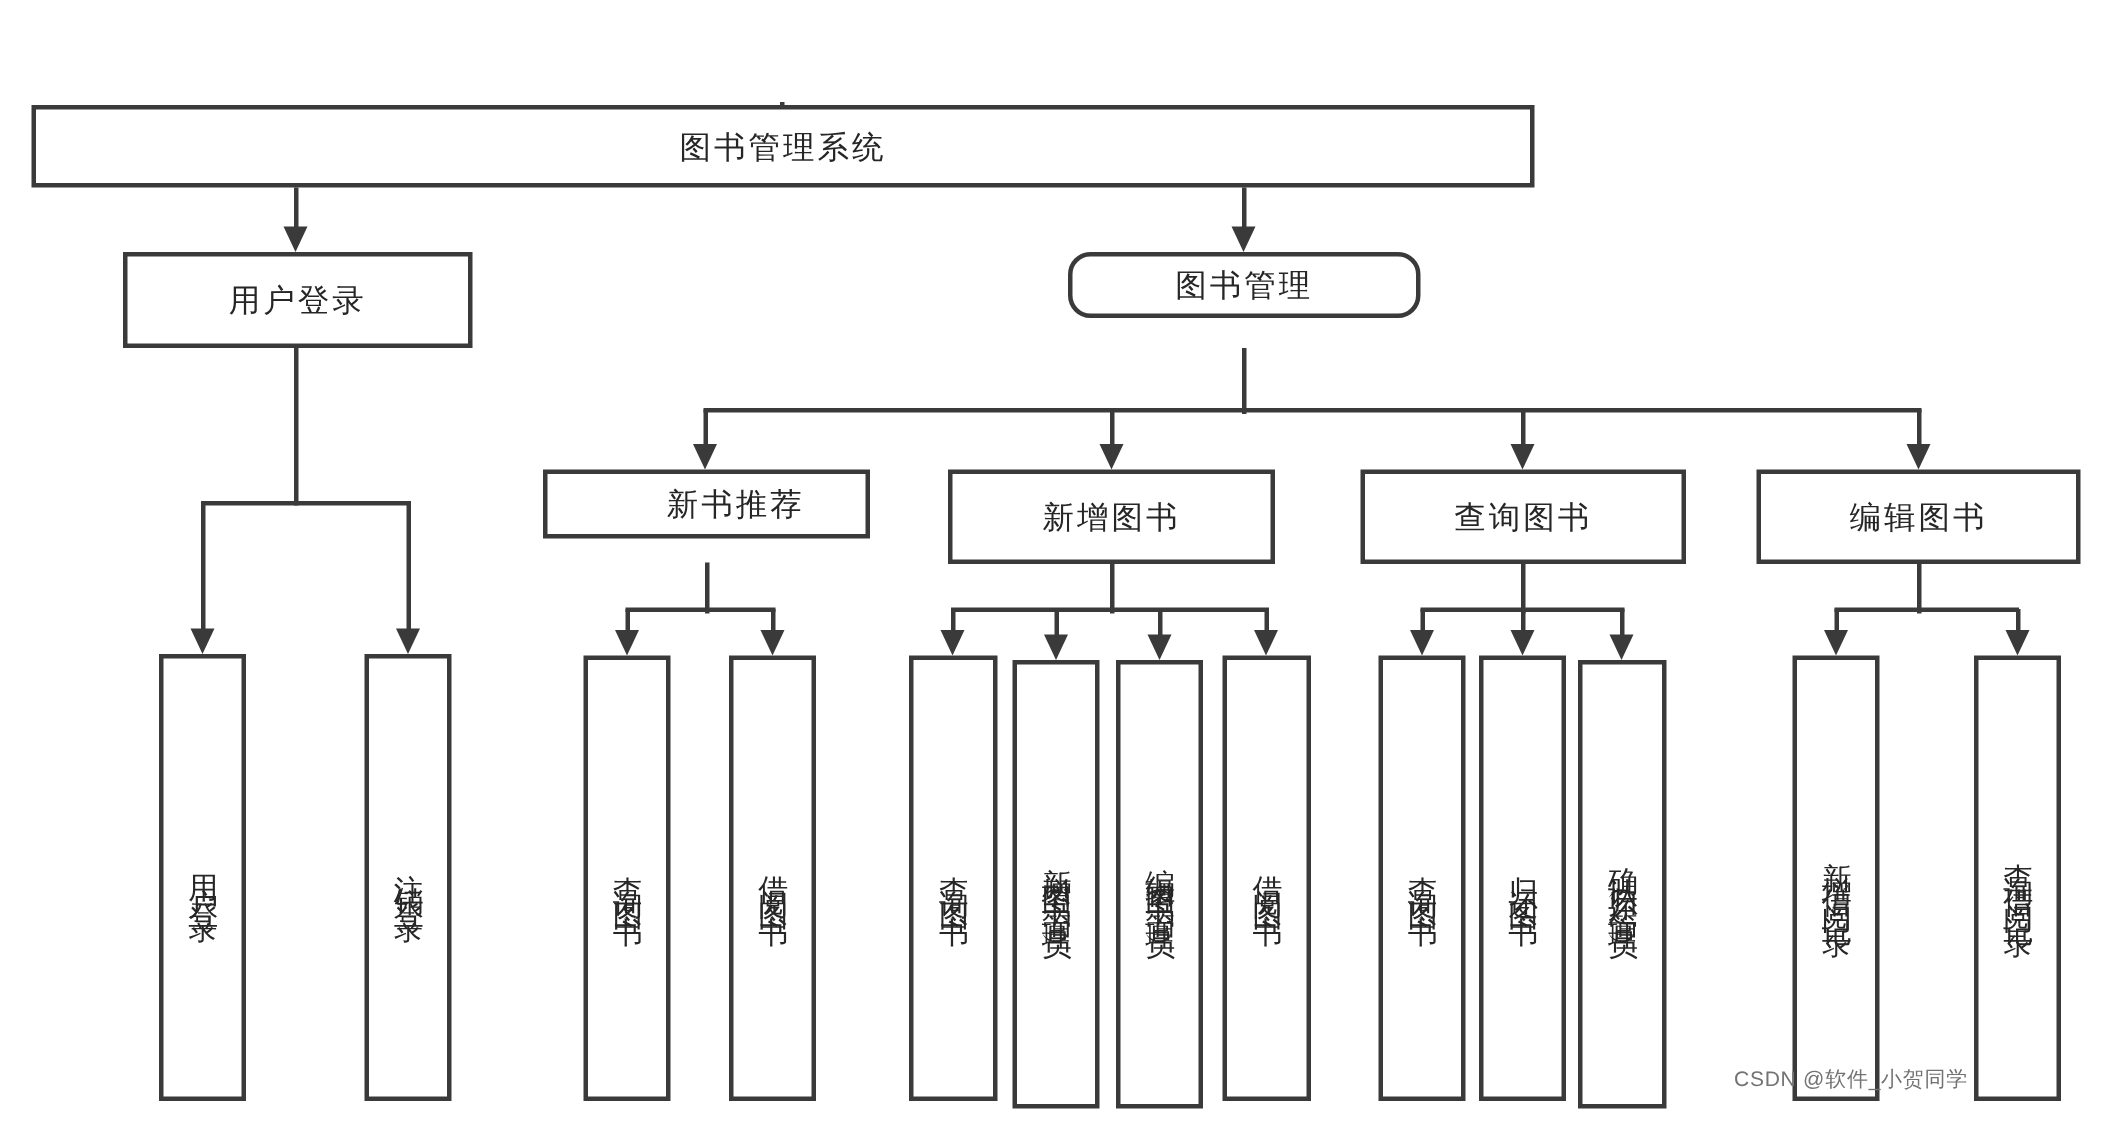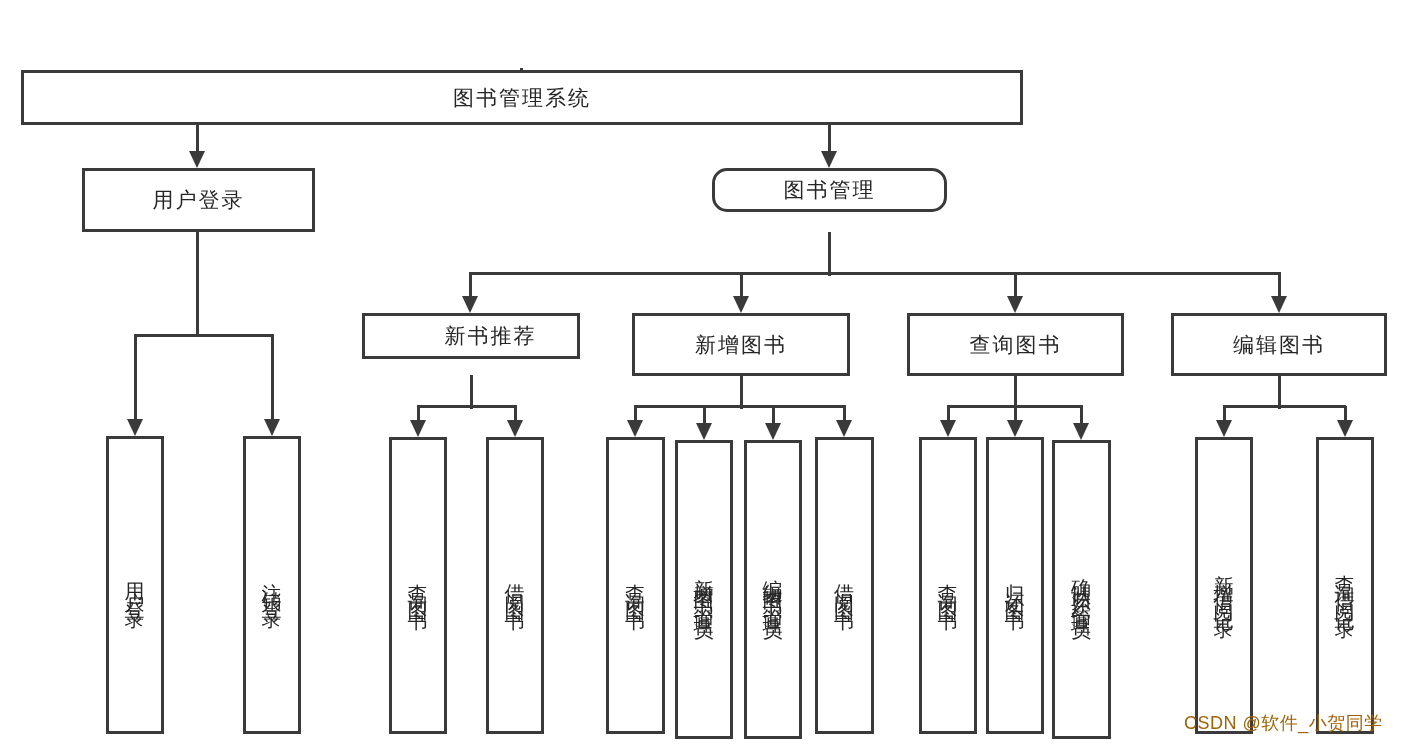--- a/index.html
+++ b/index.html
@@ -11,22 +11,22 @@
         color:#262626;z-index:2;}
   .node .lbl{white-space:nowrap;}
   .node.h .lbl{font-size:21px;letter-spacing:2px;}
   .node.v .lbl{writing-mode:vertical-rl;text-orientation:mixed;
                font-size:20px;letter-spacing:9px;line-height:1;}
   .node.v.long .lbl{letter-spacing:6px;}
   .line{position:absolute;background:#3a3a3a;z-index:1;}
   .ahead{position:absolute;width:0;height:0;z-index:1;
          border-left:8px solid transparent;border-right:8px solid transparent;
          border-top:17px solid #3a3a3a;}
-  #watermark{position:absolute;left:1184px;top:711px;width:212px;
-             font-size:18px;color:#a16207;letter-spacing:0.5px;z-index:3;
+  #watermark{position:absolute;left:1156px;top:711px;width:212px;
+             font-size:14px;color:#737373;letter-spacing:0.5px;z-index:3;
              white-space:nowrap;}
 </style>
 </head>
 <body>
 
 <div id="canvas">
     <div class="node h" style="left: 21px; top: 22px; width: 1002px; height: 55px; margin-top: 48px;">
       <span class="lbl">图书管理系统</span>
     </div>
     <div class="node h" style="left: 82px; top: 168px; width: 233px; height: 64px;">

